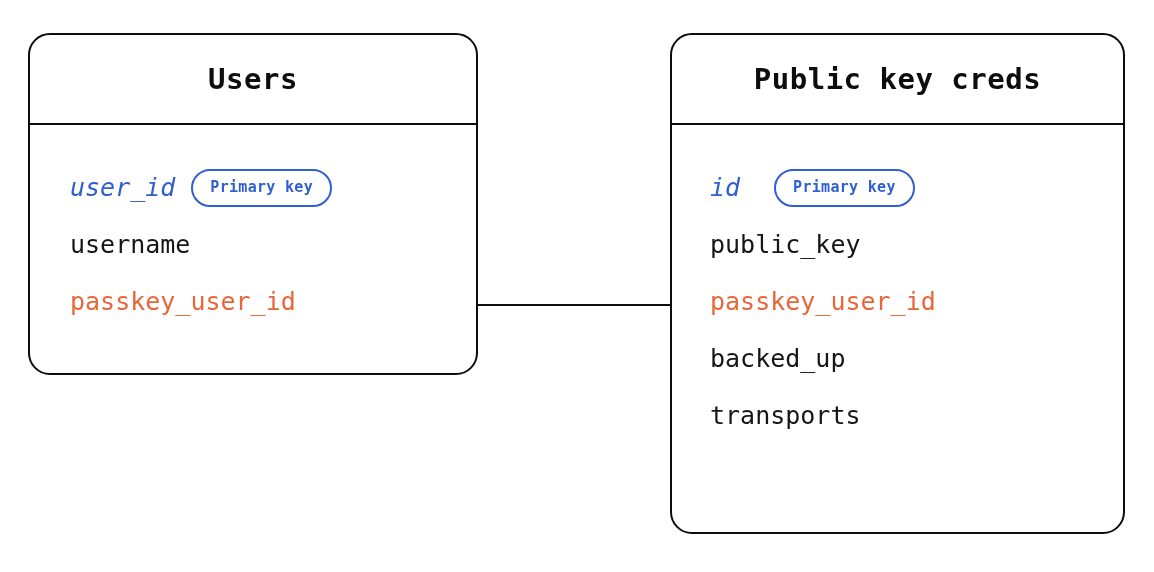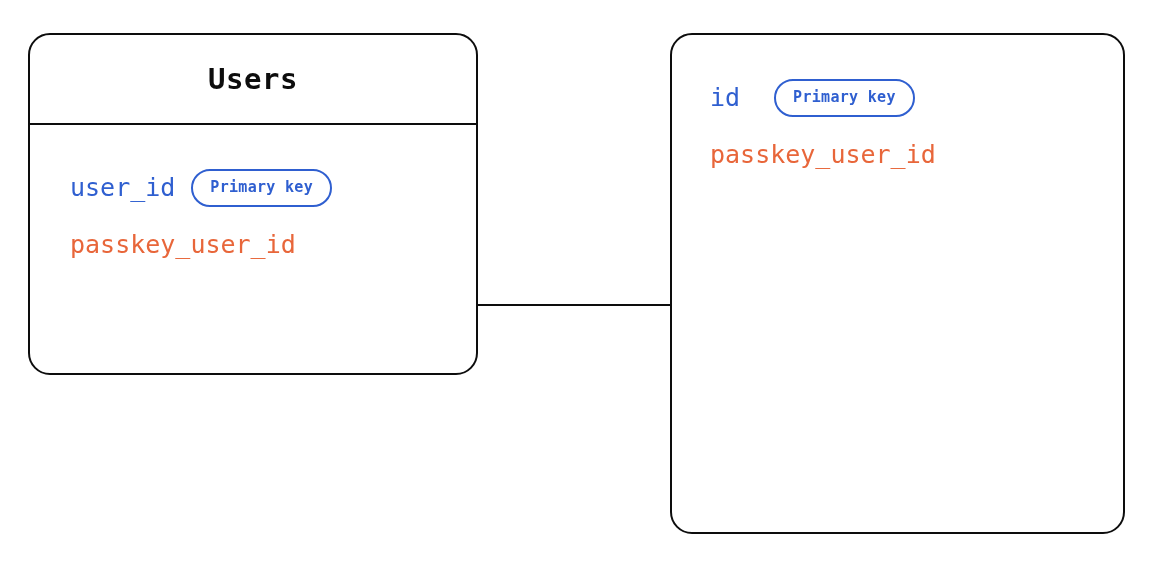--- a/index.html
+++ b/index.html
@@ -90,21 +90,21 @@
     gap: 18px;
   }
 
   .field-name {
     font-size: 25px;
     line-height: 1;
     color: #161616;
     white-space: nowrap;
   }
 
-  .field-name.key-pk   { color: #2f5fd0; }
+  .field-name.key-pk   { color: #2f5fd0; font-style: italic; }
   .field-name.key-fk   { color: #e8663a; text-align: right; }
   .field-name.key-none { color: #161616; }
 
   
   .pk-badge {
     margin-left: 16px;
     display: inline-flex;
     align-items: center;
     justify-content: center;
     height: 38px;
@@ -141,42 +141,57 @@
     <div class="entity-header">
       <span class="entity-title">Users</span>
     </div>
     <div class="entity-fields">
 
       <div class="field-row">
         <span class="field-name key-pk">user_id</span>
         <span class="pk-badge">Primary key</span>
       </div>
 
+      <div class="field-row">
+        <span class="field-name key-none">username</span>
+      </div>
 
       <div class="field-row">
         <span class="field-name key-fk">passkey_user_id</span>
       </div>
 
     </div>
   </div>
 
   <div class="connector connector-users-pkcreds"></div>
 
   <div class="entity entity-pkcreds">
+    <div class="entity-header">
+      <span class="entity-title">Public key creds</span>
+    </div>
     <div class="entity-fields">
 
       <div class="field-row">
         <span class="field-name key-pk">id</span>
         <span class="pk-badge">Primary key</span>
       </div>
 
+      <div class="field-row">
+        <span class="field-name key-none">public_key</span>
+      </div>
 
       <div class="field-row">
         <span class="field-name key-fk">passkey_user_id</span>
       </div>
 
+      <div class="field-row">
+        <span class="field-name key-none">backed_up</span>
+      </div>
 
 
+      <div class="field-row">
+        <span class="field-name key-none">transports</span>
+      </div>
 
     </div>
   </div>
 
 </div>
 
 </body></html>

